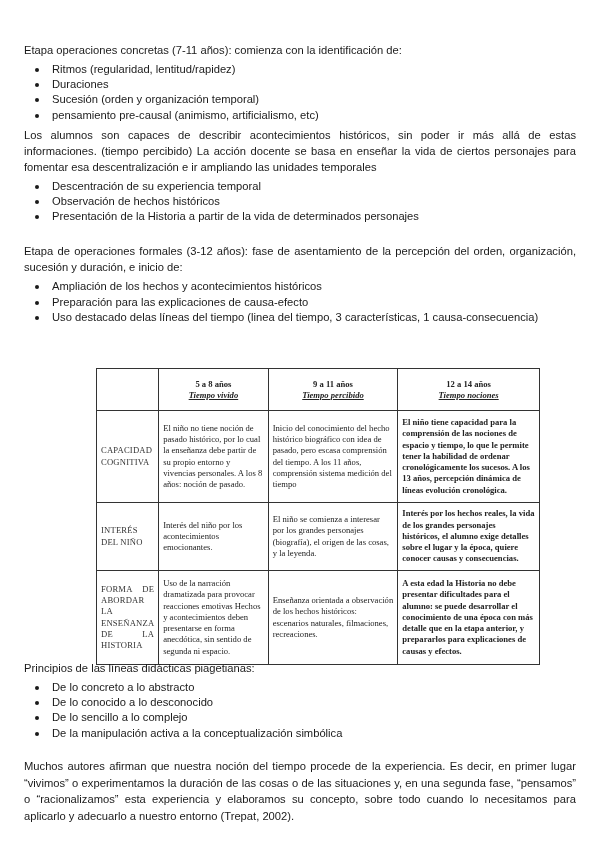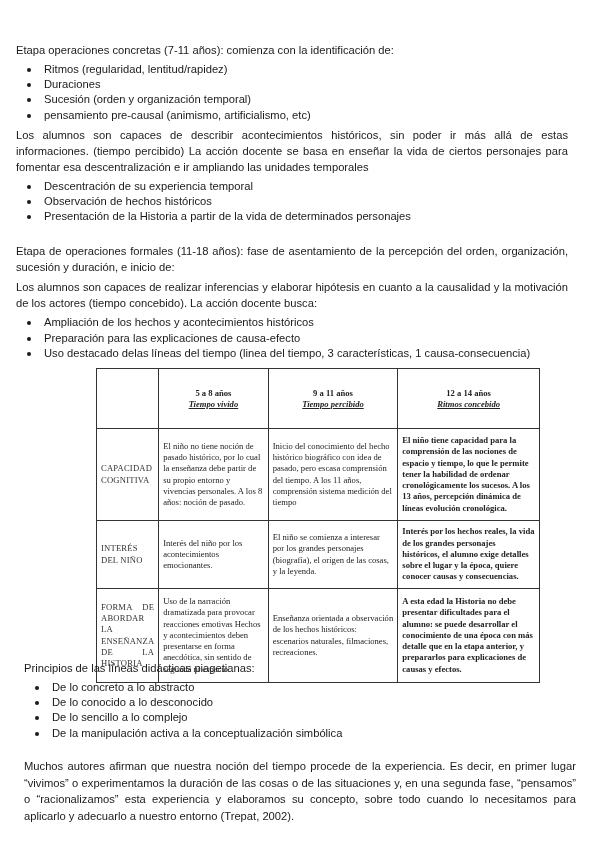--- a/index.html
+++ b/index.html
@@ -1,26 +1,26 @@
 <!DOCTYPE html>
 <html><head>
 <meta charset="utf-8">
 <style>
   html, body { margin: 0; padding: 0; background: #ffffff; }
   body { width: 600px; height: 848px; position: relative; overflow: hidden; font-family: "Liberation Sans", sans-serif; color: #1a1a1a; }
-  .page { position: absolute; left: 16px; top: 0; width: 552px; }
+  .page { position: absolute; left: 24px; top: 0; width: 552px; }
   .p { font-size: 11.2px; line-height: 16px; margin: 0; text-align: justify; }
   .p.first { margin-top: 42px; }
   ul.bl { list-style: none; margin: 4px; padding: 0; }
   ul.bl li { font-size: 11.2px; line-height: 15.2px; position: relative; padding-left: 24px; }
   ul.bl li::before { content: ""; position: absolute; left: 7px; top: 6px; width: 4px; height: 4px; border-radius: 50%; background: #1a1a1a; }
   .gap { height: 15px; }
   table.tbl { border-collapse: collapse; position: absolute; left: 96px; top: 368px; width: 444px; font-family: "Liberation Serif", serif; color: #222; }
   table.tbl td, table.tbl th { border: 1px solid #333; vertical-align: middle; padding: 1px 4px; font-size: 8.6px; line-height: 11.2px; }
-  table.tbl th { font-weight: bold; text-align: center; line-height: 10.5px; padding: 19px 2px; }
+  table.tbl th { font-weight: bold; text-align: center; line-height: 10.5px; padding: 10px 2px; }
   table.tbl th .sub { font-style: italic; text-decoration: underline; font-weight: bold; display: block; }
   td.rowlabel { font-size: 7px; line-height: 9px; text-transform: uppercase; text-align: justify; width: 52px; padding: 2px 3px; color: #333; letter-spacing: 0.2px; }
   td.c1 { width: 100px; }
   td.c2 { width: 120px; }
   td.c3 { width: 132px; font-size: 8.2px; line-height: 10.6px; font-weight: bold; }
   .bottom { position: absolute; left: 24px; top: 660px; width: 552px; }
   .final { position: absolute; left: 24px; top: 758px; width: 552px; }
   .final .p { line-height: 16.5px; }
 </style>
 </head>
@@ -34,38 +34,37 @@
     <li>Sucesión (orden y organización temporal)</li>
     <li>pensamiento pre-causal (animismo, artificialismo, etc)</li>
   </ul>
   <p class="p">Los alumnos son capaces de describir acontecimientos históricos, sin poder ir más allá de estas informaciones. (tiempo percibido) La acción docente se basa en enseñar la vida de ciertos personajes para fomentar esa descentralización e ir ampliando las unidades temporales</p>
   <ul class="bl">
     <li>Descentración de su experiencia temporal</li>
     <li>Observación de hechos históricos</li>
     <li>Presentación de la Historia a partir de la vida de determinados personajes</li>
   </ul>
   <div class="gap"></div>
-  <p class="p">Etapa de operaciones formales (11-18 años): fase de asentamiento de la percepción del orden, organización, sucesión y duración, e inicio de:</p>
+  <p class="p">Etapa de operaciones formales (3-12 años): fase de asentamiento de la percepción del orden, organización, sucesión y duración, e inicio de:</p>
   <ul class="bl">
   </ul>
-  <p class="p">Los alumnos son capaces de realizar inferencias y elaborar hipótesis en cuanto a la causalidad y la motivación de los actores (tiempo concebido). La acción docente busca:</p>
   <ul class="bl">
     <li>Ampliación de los hechos y acontecimientos históricos</li>
     <li>Preparación para las explicaciones de causa-efecto</li>
     <li>Uso destacado delas líneas del tiempo (linea del tiempo, 3 características, 1 causa-consecuencia)</li>
   </ul>
 </div>
 
 <table class="tbl">
   <tbody>
       <tr>
     <th></th>
     <th><span>5 a 8 años</span><span class="sub">Tiempo vivido</span></th>
     <th><span>9 a 11 años</span><span class="sub">Tiempo percibido</span></th>
-    <th><span>12 a 14 años</span><span class="sub">Ritmos concebido</span></th>
+    <th><span>12 a 14 años</span><span class="sub">Tiempo nociones</span></th>
   </tr>
   <tr style="height:92px">
     <td class="rowlabel">Capacidad cognitiva</td>
     <td class="c1">El niño no tiene noción de pasado histórico, por lo cual la enseñanza debe partir de su propio entorno y vivencias personales. A los 8 años: noción de pasado.</td>
     <td class="c2">Inicio del conocimiento del hecho histórico biográfico con idea de pasado, pero escasa comprensión del tiempo. A los 11 años, comprensión sistema medición del tiempo</td>
     <td class="c3">El niño tiene capacidad para la comprensión de las nociones de espacio y tiempo, lo que le permite tener la habilidad de ordenar cronológicamente los sucesos. A los 13 años, percepción dinámica de líneas evolución cronológica.</td>
   </tr>
   <tr style="height:68px">
     <td class="rowlabel">Interés del niño</td>
     <td class="c1">Interés del niño por los acontecimientos emocionantes.</td>

